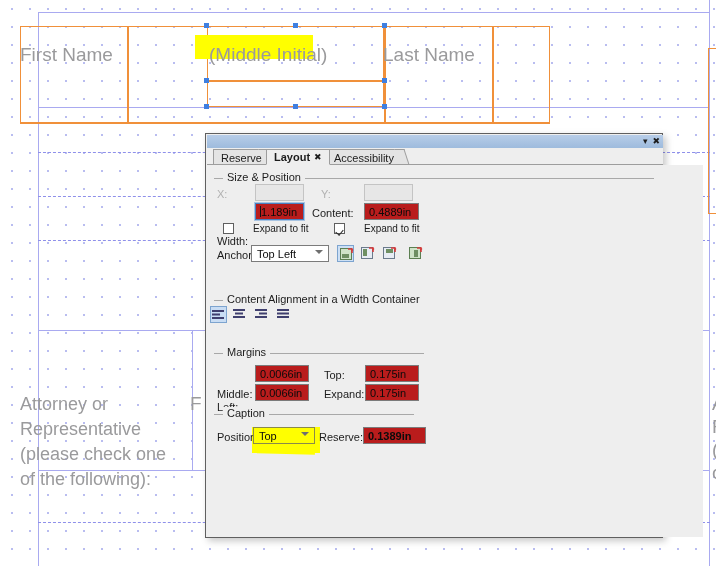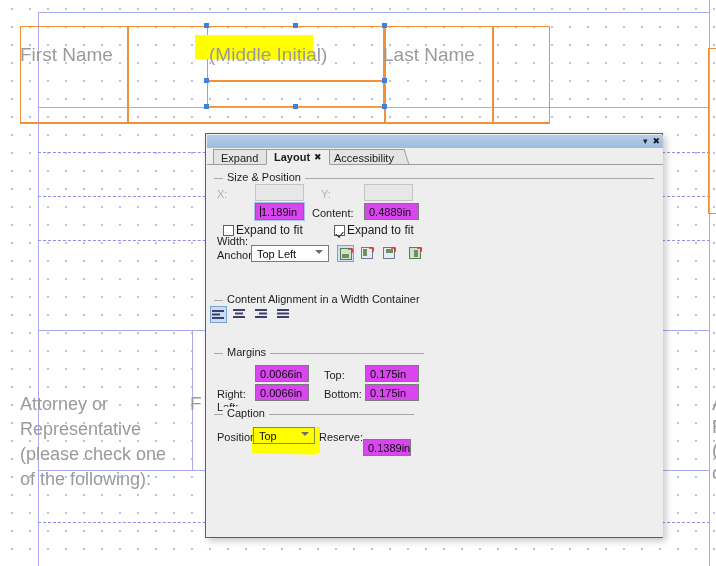--- a/index.html
+++ b/index.html
@@ -90,44 +90,44 @@
   .tabx{font-size:9px;margin-left:4px;font-family:"DejaVu Sans",sans-serif;}
 
   #panelmenu{
     position:absolute;right:2px;top:17px;width:18px;height:12px;
     font-size:9px;color:#222;text-align:right;
   }
   #panelmenu .ln{position:absolute;right:9px;background:#3a3a3a;height:1px;width:7px;}
   #panelmenu .sq{position:absolute;right:1px;top:3px;width:6px;height:6px;background:#3a3a3a;}
   #panelmenu .diag{position:absolute;left:-2px;top:-1px;width:1px;height:15px;background:#9d9d9d;transform:skewX(-20deg) rotate(20deg);}
 
-  #body{position:absolute;left:1px;top:31px;width:456px;height:372px;background:#eeeeee;}
+  #body{position:absolute;left:1px;top:31px;width:456px;height:372px;background:#eeeeee;padding-left:40px;}
 
   
   .grp{position:absolute;}
   .grp .gline{position:absolute;height:1px;background:#a8a8a8;top:0;}
   .grp .gtitle{
     position:absolute;top:-7px;left:9px;background:#eeeeee;padding:0 4px;
     font-size:11px;color:#1c1c1c;white-space:nowrap;
   }
   .grp .gdash{position:absolute;top:0;left:0;width:6px;height:1px;background:#a8a8a8;}
 
   .lbl{position:absolute;font-size:11px;color:#1c1c1c;white-space:nowrap;}
   .lbl.dim{color:#b1b1b1;}
 
   .inp{
-    position:absolute;box-sizing:border-box;background:#d946ef;
+    position:absolute;box-sizing:border-box;background:#b91c1c;
     border:1px solid #7b7b7b;font-size:11px;color:#0b0b0b;
     padding:1px 0 0 4px;height:17px;line-height:15px;white-space:nowrap;overflow:hidden;
   }
   .inp.focus{border:1px solid #4a7fbf;outline:1px solid #a8c4e2;}
   .inp.dim{background:#e7e7e7;border:1px solid #c4c4c4;}
   .caret{display:inline-block;width:1px;height:11px;background:#111;vertical-align:-1px;margin-right:0px;}
 
-  .chkrow{position:absolute;display:flex;align-items:center;gap:2px;font-size:12px;color:#1c1c1c;}
+  .chkrow{position:absolute;display:flex;align-items:center;gap:19px;font-size:10px;color:#1c1c1c;}
   .chk{width:11px;height:11px;box-sizing:border-box;background:#fff;border:1px solid #5f5f5f;position:relative;}
   .chk.on:after{
     content:"";position:absolute;left:2px;top:4px;width:4px;height:6px;
     border-right:1.6px solid #2a2a2a;border-bottom:1.6px solid #2a2a2a;
     transform:rotate(40deg);
   }
 
   .sel-box{
     position:absolute;box-sizing:border-box;background:#fff;border:1px solid #7b7b7b;
     height:17px;font-size:11px;color:#0b0b0b;padding:1px 0 0 5px;line-height:15px;
@@ -211,21 +211,21 @@
 
   <div id="titlebar">
     <div class="tb-right">
       <span class="tb-btn">▾</span>
       <span class="tb-btn">✖</span>
     </div>
   </div>
 
   <div id="tabstrip">
     <div class="tab" style="left:6px;">
-      <span>Expand</span>
+      <span>Reserve</span>
     </div>
     <div class="tabskew" style="left:54px;"></div>
 
     <div class="tab sel" style="left:59px;">
       <span>Layout</span>
       <span class="tabx">✖</span>
     </div>
     <div class="tabskew sel" style="left:114px;"></div>
 
     <div class="tab" style="left:119px;">
@@ -349,37 +349,37 @@
       <div class="gdash"></div>
       <div class="gline" style="left:6px;width:204px;"></div>
       <div class="gtitle">Margins</div>
     </div>
 
     <div class="lbl" style="left:10px;top:204px;margin-top:32px;">Left:</div>
     <div class="inp" style="left:48px;top:200px;width:54px;">0.0066in</div>
     <div class="lbl" style="left:117px;top:204px;">Top:</div>
     <div class="inp" style="left:158px;top:200px;width:54px;">0.175in</div>
 
-    <div class="lbl" style="left:10px;top:223px;">Right:</div>
+    <div class="lbl" style="left:10px;top:223px;">Middle:</div>
     <div class="inp" style="left:48px;top:219px;width:54px;">0.0066in</div>
-    <div class="lbl" style="left:117px;top:223px;">Bottom:</div>
+    <div class="lbl" style="left:117px;top:223px;">Expand:</div>
     <div class="inp" style="left:158px;top:219px;width:54px;">0.175in</div>
 
     <div class="grp" style="left:7px;top:249px;width:440px;">
       <div class="gdash"></div>
       <div class="gline" style="left:6px;width:194px;"></div>
       <div class="gtitle">Caption</div>
     </div>
 
     <div class="hilite" style="left:45px;top:262px;width:68px;height:26px;"></div>
     <div class="hilite" style="left:50px;top:281px;width:58px;height:8px;transform:rotate(1.5deg);"></div>
 
     <div class="lbl" style="left:10px;top:266px;">Position:</div>
     <div class="sel-box hl" style="left:46px;top:262px;width:62px;">
       <span>Top</span>
       <span class="arr"></span>
     </div>
 
     <div class="lbl" style="left:112px;top:266px;">Reserve:</div>
-    <div class="inp" style="left:156px;top:274px;width:48px;">0.1389in</div>
+    <div class="inp" style="left:156px;top:262px;width:63px;font-weight:bold;">0.1389in</div>
 
   </div>
 </div>
 
 </body></html>

